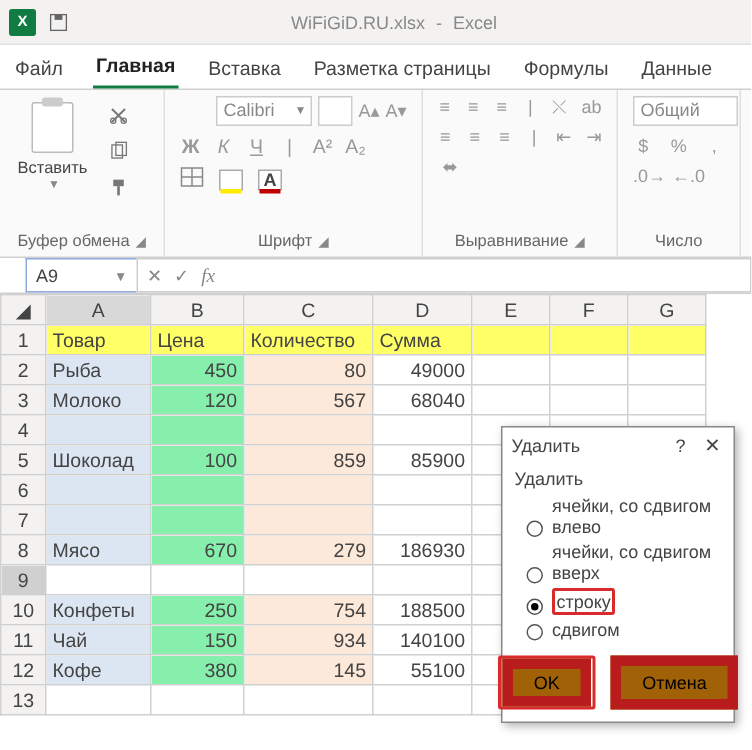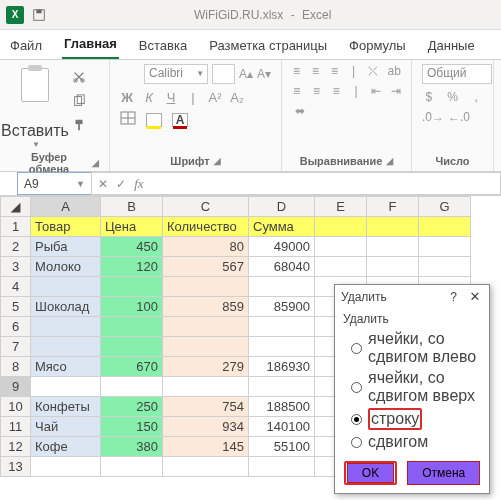--- a/index.html
+++ b/index.html
@@ -12,27 +12,27 @@
   .filetitle .sep { margin: 0 4px; }
 
   
   .tabs { display: flex; height: 30px; align-items: flex-end; padding: 0 8px; gap: 18px; background: #fff; border-bottom: 1px solid #d0d0d0; }
   .tab { padding: 6px 2px; font-size: 13px; color: #444; cursor: pointer; }
   .tab.active { font-weight: 600; color: #222; border-bottom: 2px solid #107c41; }
 
   
   .ribbon { height: 112px; background: #fafafa; display: flex; border-bottom: 1px solid #d0d0d0; }
   .ribbon-group { border-right: 1px solid #e1dfdd; padding: 4px 10px 2px; display: flex; flex-direction: column; justify-content: space-between; }
-  .group-label { text-align: center; font-size: 11px; color: #666; padding: 2px 0; display: flex; align-items: center; justify-content: center; gap: 4px; font-weight: bold; }
+  .group-label { text-align: center; font-size: 11px; color: #666; padding: 2px 0; display: flex; align-items: center; justify-content: center; gap: 4px; }
   .group-label .dlauncher { font-size: 9px; color: #888; }
   .clip-top { display: flex; gap: 10px; align-items: flex-start; }
   .paste-stack { display: flex; flex-direction: column; align-items: center; width: 50px; }
   .paste-icon { width: 28px; height: 34px; border: 1px solid #bbb; border-radius: 2px; background: #fff; position: relative; margin-top: 4px; }
   .paste-icon::before { content: ""; position: absolute; top: -4px; left: 6px; right: 6px; height: 6px; background: #ccc; border-radius: 2px; }
-  .paste-label { font-size: 16px; margin-top: 20px; }
+  .paste-label { font-size: 11px; margin-top: 4px; }
   .small-btns { display: flex; flex-direction: column; gap: 6px; padding-top: 4px; }
   .sbtn { width: 18px; height: 18px; display: flex; align-items: center; justify-content: center; color: #666; }
   .sbtn svg { width: 14px; height: 14px; }
 
   .font-top { display: flex; gap: 4px; align-items: center; padding-left: 24px; }
   .font-name-sel { border: 1px solid #ccc; background: #fff; padding: 1px 14px 1px 4px; font-size: 12px; color: #888; width: 84px; height: 20px; position: relative; }
   .font-size-sel { border: 1px solid #ccc; background: #fff; width: 32px; height: 20px; }
   .font-mid { display: flex; gap: 8px; margin-top: 6px; color: #999; font-size: 13px; align-items: center; }
   .font-mid span { min-width: 14px; text-align: center; }
   .font-bot { display: flex; gap: 10px; margin-top: 6px; align-items: center; }
@@ -81,26 +81,26 @@
   
   .corner { background:#f3f2f1; }
 
   
   .dialog { position:absolute; left:334px; top:284px; width:156px; background:#fff; border:1px solid #888; box-shadow:2px 2px 6px rgba(0,0,0,0.3); }
   .dlg-title { display:flex; align-items:center; justify-content:space-between; padding:4px 6px; font-size:12px; }
   .dlg-title .r { display:flex; gap:10px; align-items:center; }
   .dlg-close { font-size:13px; width:16px; text-align:center; cursor:pointer; }
   .dlg-body { padding:4px 8px 8px; }
   .dlg-group-label { font-size:12px; margin-bottom:4px; }
-  .radio-row { display:flex; align-items:center; gap:6px; font-size:16px; margin:3px 0; margin-left:8px; }
+  .radio-row { display:flex; align-items:flex-end; gap:6px; font-size:12px; margin:3px 0; margin-left:8px; }
   .radio { width:11px; height:11px; border:1px solid #555; border-radius:50%; display:inline-flex; align-items:center; justify-content:center; flex:0 0 auto; }
   .radio.checked::after { content:""; width:5px; height:5px; background:#000; border-radius:50%; }
   .hl-red { border:2px solid #d92b2b; border-radius:2px; padding:0 1px; display:inline-block; }
   .dlg-btns { display:flex; gap:10px; margin-top:10px; justify-content:center; }
-  .btn { border:1px solid #b91c1c; background:#8b5cf6; padding:2px 14px; font-size:12px; cursor:pointer; }
+  .btn { border:7px solid #b91c1c; background:#a16207; padding:2px 14px; font-size:12px; cursor:pointer; }
   .dd-caret { font-size:8px; color:#888; position:absolute; right:3px; top:4px; }
 
   .drop-caret { font-size:8px; color:#888; margin-left:2px; }
 </style>
 </head>
 <body>
 
 <div class="titlebar">
   <div class="excel-icon">X</div>
   <div class="sbtn">

